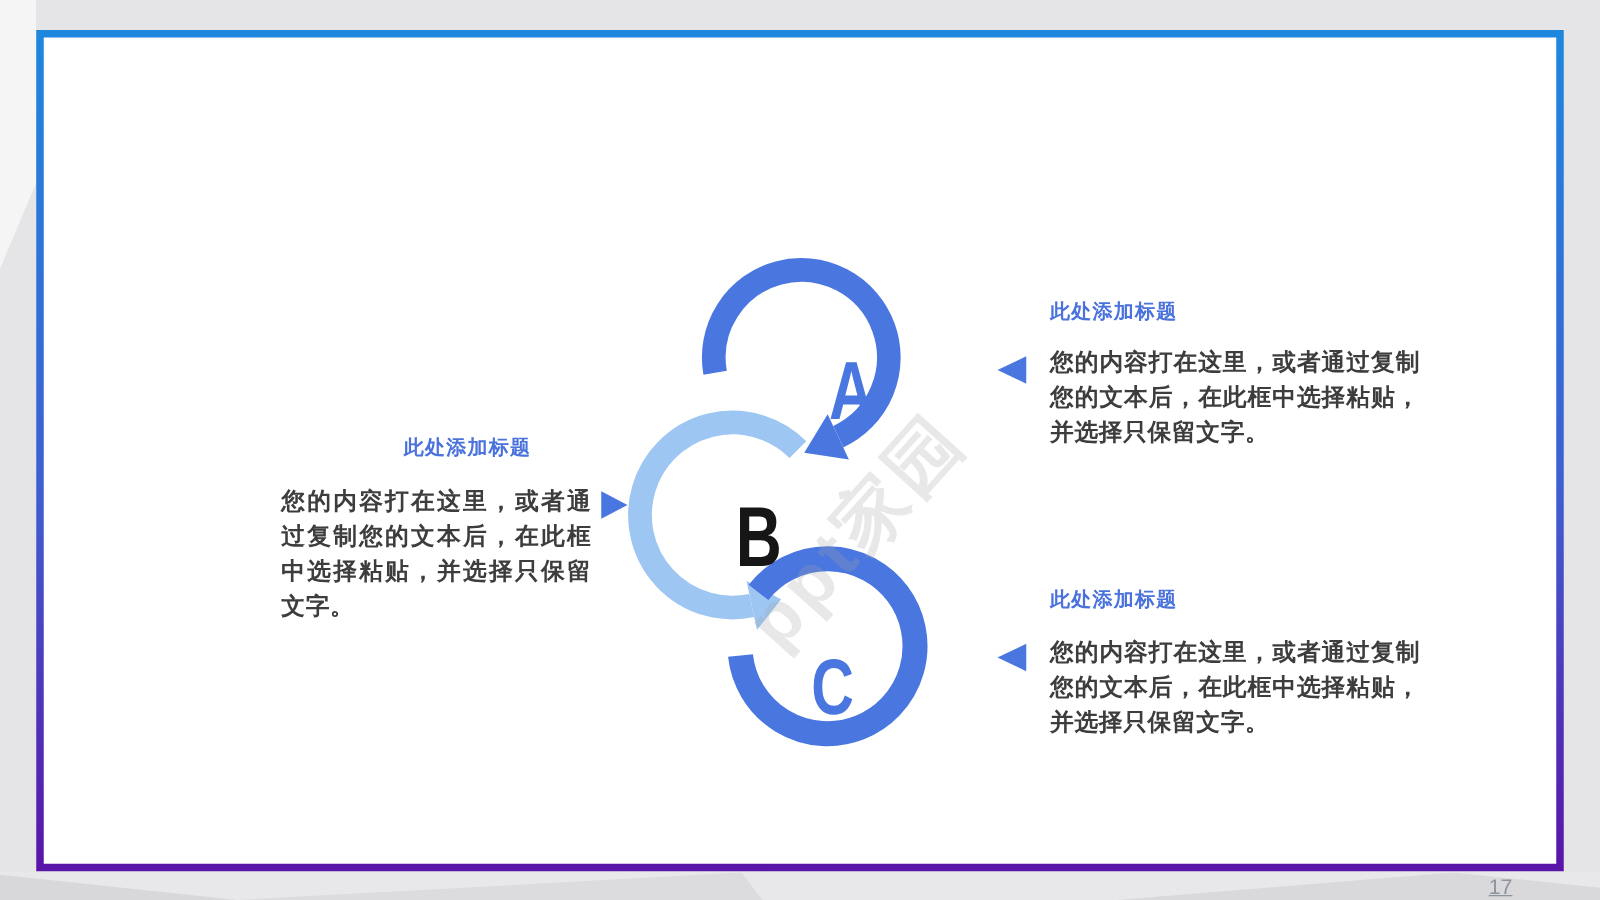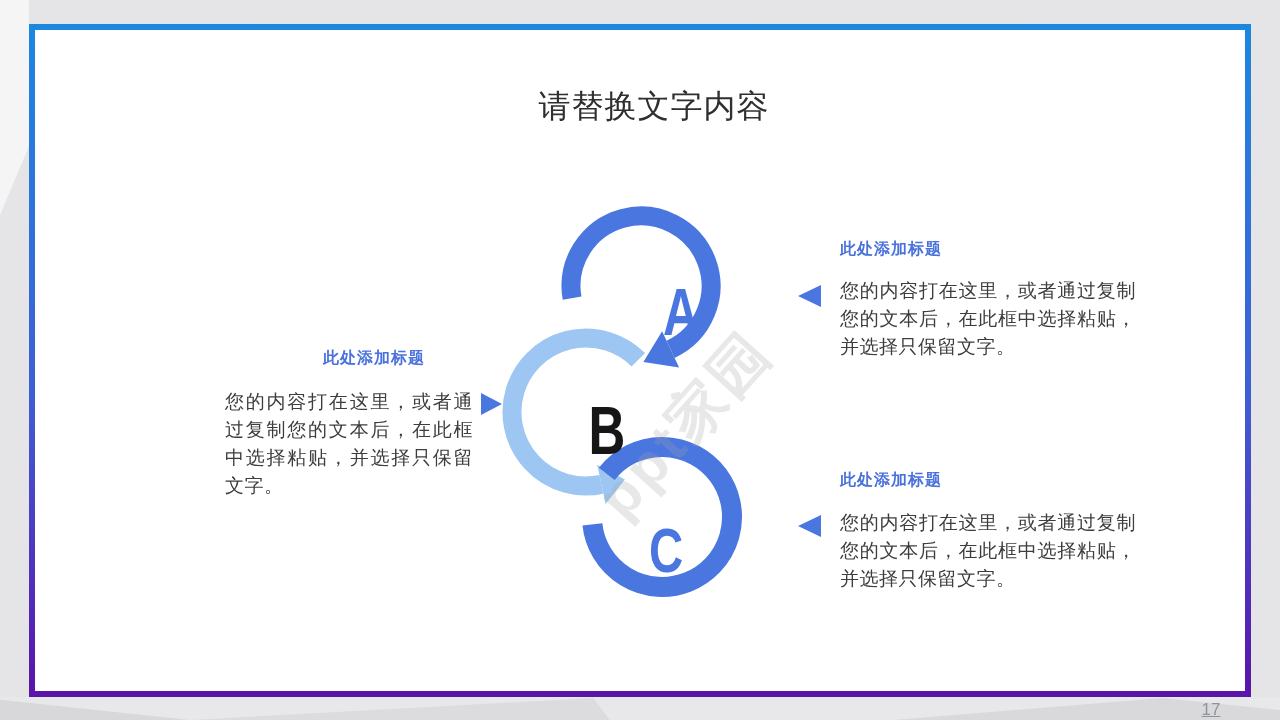--- a/index.html
+++ b/index.html
@@ -44,20 +44,21 @@
   .blk-heading {
     position: absolute;
     font-size: 16px; font-weight: bold; letter-spacing: 1px;
     color: var(--heading-blue, #4a72dc);
   }
   .blk-body {
     position: absolute;
     font-size: 19px; line-height: 28px; letter-spacing: 0.5px;
     color: var(--body-text, #3d3d3d);
     text-align: justify;
+    font-weight: bold;
   }
   .h-left  { left: 288px; top: 318px; }
   .b-left  { left: 190px; top: 358px; width: 248px; }
   .h-rt    { left: 805px; top: 209px; }
   .b-rt    { left: 805px; top: 247px; width: 296px; }
   .h-rb    { left: 805px; top: 440px; }
   .b-rb    { left: 805px; top: 479px; width: 296px; }
 
   
   .tri { position: absolute; width: 0; height: 0; }
@@ -94,38 +95,37 @@
     display: flex; align-items: center; justify-content: center;
     transform: rotate(-48deg);
     font-size: 58px; font-weight: bold; letter-spacing: 4px;
     color: rgba(165, 165, 165, 0.25);
     pointer-events: none; white-space: nowrap;
   }
 
   
   .page-number {
     position: absolute; left: 1156px; top: 670px; width: 40px;
-    text-align: center; font-size: 17px;
+    font-size: 17px;
     color: var(--page-number-gray, #8e949c);
     text-decoration: underline;
   }
 </style>
 </head>
 <body>
 
 <div class="facet facet-left-light"></div>
 <div class="facet bottom-strip"></div>
 <div class="facet facet-bot-dark-l"></div>
 <div class="facet facet-bot-dark-m"></div>
 <div class="facet facet-bot-dark-r"></div>
 
 <div class="slide-frame">
   <div class="slide-canvas">
 
-    <div class="slide-title">请替换文字内容</div>
 
     <svg class="diagram-svg" viewBox="29 30 1222 661" width="1222" height="661" style="left:0;top:0;width:1222px;height:661px;">
 
       <path class="ring-blue" d="M 566.1 298.2 A 70 70 0 1 1 664.6 349.4"></path>
       <polygon class="head-blue" points="637.4,362.1 656.1,331.3 673.1,367.5"></polygon>
 
       <path class="ring-light" d="M 632.3 359.7 A 74 74 0 1 0 595.4 484.4"></path>
       <polygon class="head-light" points="618.9,479.4 599.6,504.0 591.2,464.8"></polygon>
 
       <path class="ring-blue" d="M 600.8 473.9 A 70 70 0 1 1 586.4 524.4" style="stroke-width:20"></path>

